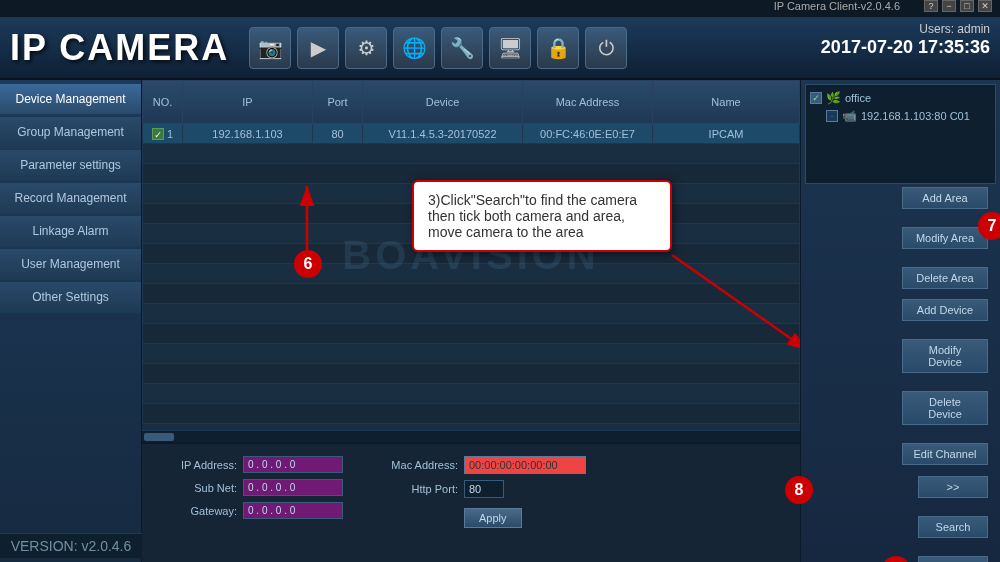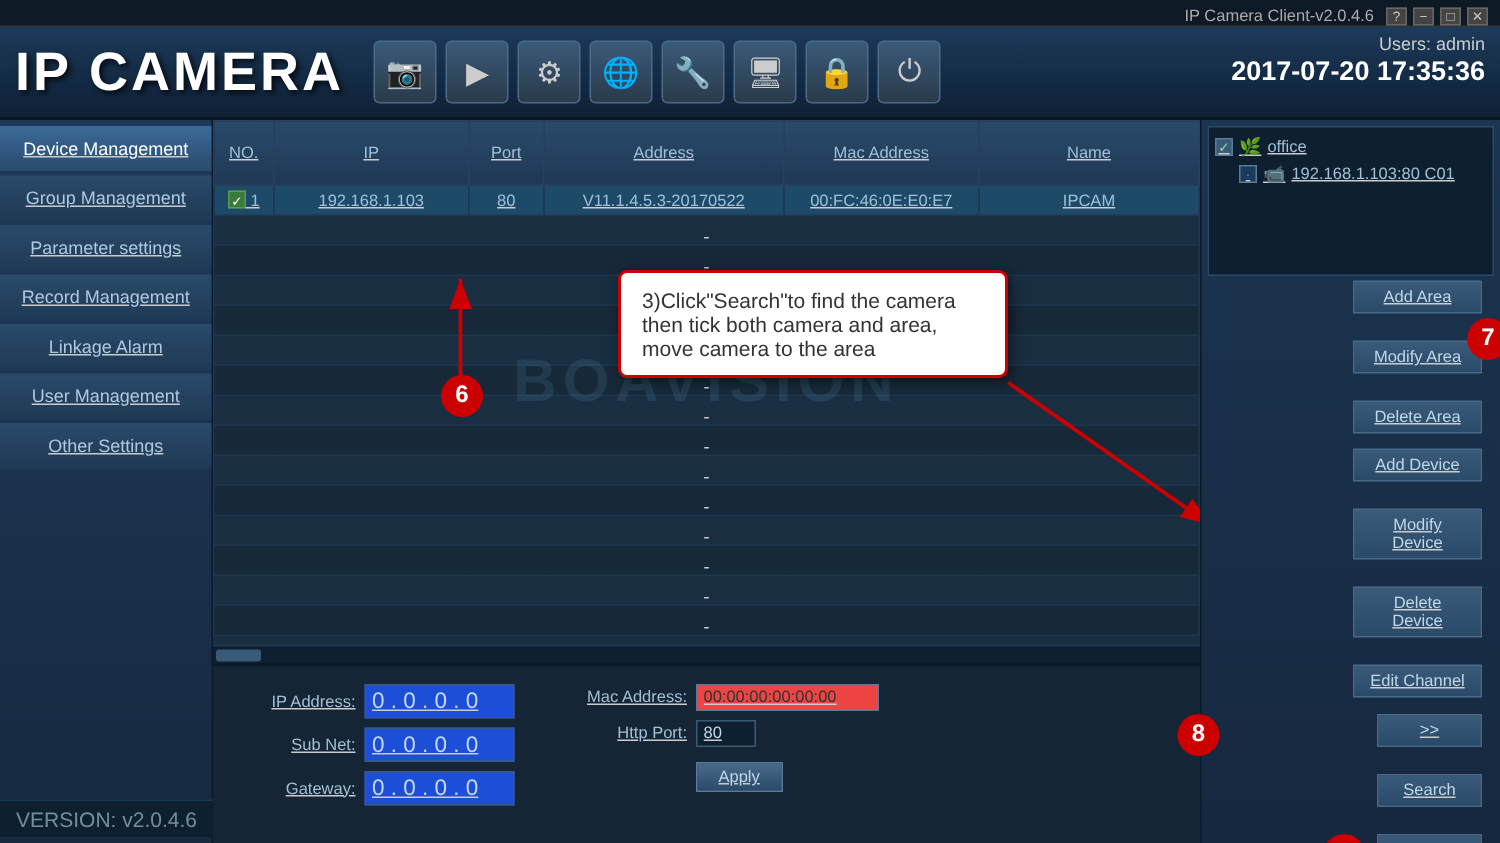--- a/index.html
+++ b/index.html
@@ -11,26 +11,27 @@
       font-family: Arial, sans-serif;
       font-size: 12px;
       color: #ccc;
     }
 
     
     #titlebar {
       background: #0d1a26;
       height: 18px;
       display: flex;
-      align-items: flex-end;
+      align-items: flex-start;
       justify-content: flex-end;
       padding-right: 8px;
       font-size: 11px;
       color: #aaa;
       border-bottom: 1px solid #333;
+      gap: 16px;
     }
     #titlebar .win-controls {
       display: flex;
       gap: 4px;
       margin-left: 8px;
     }
     #titlebar .win-btn {
       width: 14px;
       height: 12px;
       background: #444;
@@ -94,21 +95,20 @@
       font-size: 18px;
       color: white;
       font-weight: bold;
       margin-top: 1px;
     }
 
     
     #main {
       display: flex;
       height: calc(562px - 18px - 62px);
-      text-decoration: underline;
     }
 
     
     #sidebar {
       width: 142px;
       background: linear-gradient(to bottom, #1e3a5a, #162a40);
       border-right: 1px solid #0a1a2a;
       padding-top: 4px;
     }
     .sidebar-item {
@@ -248,24 +248,24 @@
       align-items: center;
       gap: 6px;
     }
     .form-label {
       color: #a0c0d8;
       font-size: 11px;
       text-align: right;
       width: 75px;
     }
     .form-input {
-      background: #1d4ed8;
+      background: #701a75;
       border: 1px solid #3a5a7a;
       color: #c0d8e8;
-      font-size: 15px;
+      font-size: 10px;
       padding: 2px 4px;
       width: 100px;
     }
     .form-input-gray {
       background: #ef4444;
       border: 1px solid #5a7a9a;
       color: #333;
       font-size: 11px;
       padding: 2px 4px;
       width: 122px;
@@ -448,21 +448,21 @@
         <div id="device-table-container" class="relative-wrapper">
 
           <div class="watermark">BOAVISION</div>
 
           <table>
             <thead>
               <tr>
                 <th style="width:40px;">NO.</th>
                 <th style="width:130px;">IP</th>
                 <th style="width:50px;">Port</th>
-                <th style="width:160px;">Address</th>
+                <th style="width:160px;">Device</th>
                 <th style="width:130px;">Mac Address</th>
                 <th>Name</th>
               </tr>
             </thead>
             <tbody>
               <tr class="selected">
                 <td>
                   <span style="display:inline-block;width:12px;height:12px;background:#3a7a3a;border:1px solid #5a9a5a;text-align:center;line-height:12px;font-size:9px;color:white;">✓</span>
                   1
                 </td>

